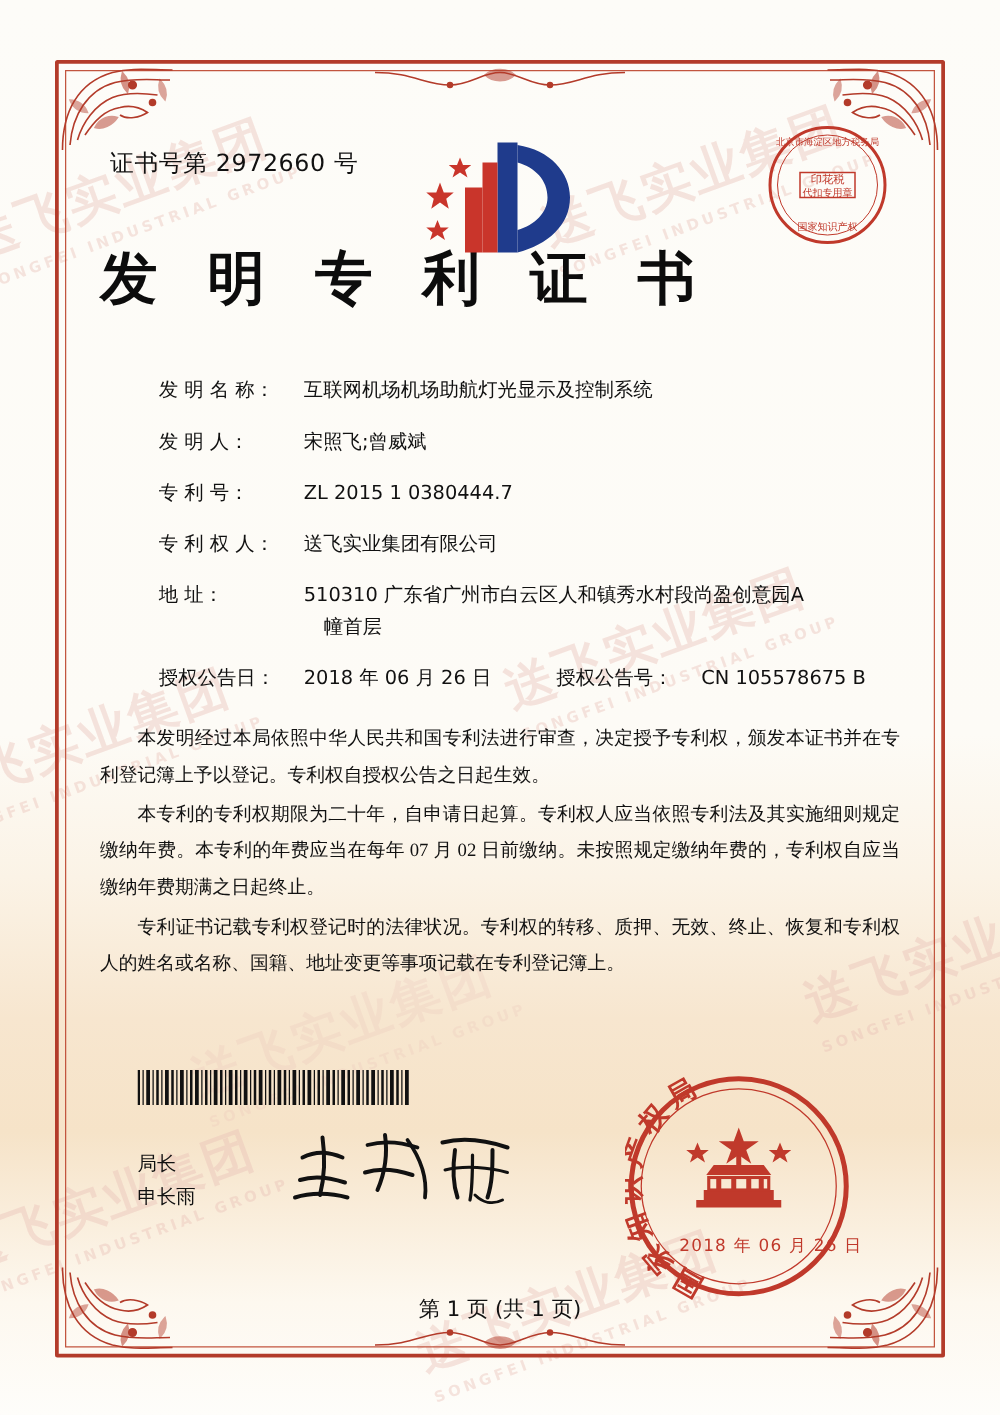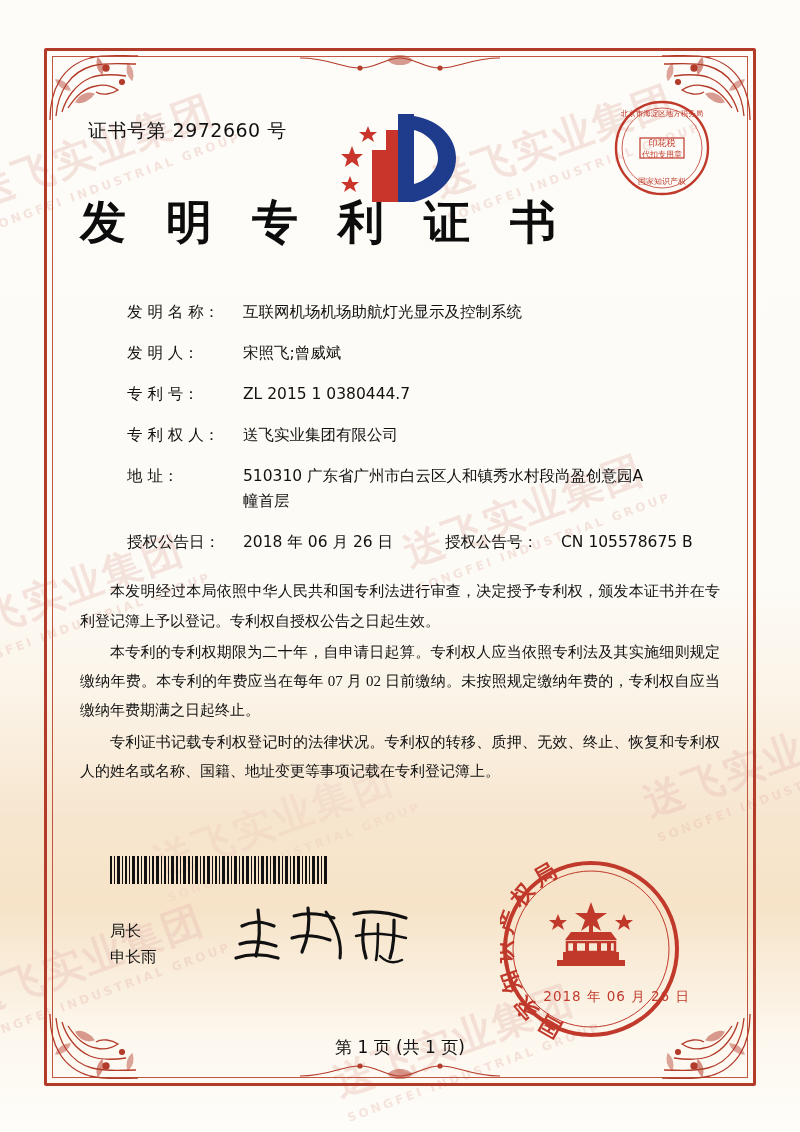--- a/index.html
+++ b/index.html
@@ -153,20 +153,21 @@
     white-space: nowrap;
     margin-left: 47px;
   }
   .field-value {
     flex: 1;
     padding-left: 8px;
   }
   .field-value .line2 {
     display: block;
     margin-top: 8px;
+    margin-left: 16px;
   }
   .field-row.inline-two {
     justify-content: flex-start;
   }
   .pubno-label {
     margin-left: 52px;
     width: 108px;
     flex: 0 0 108px;
     display: flex;
     justify-content: space-between;

